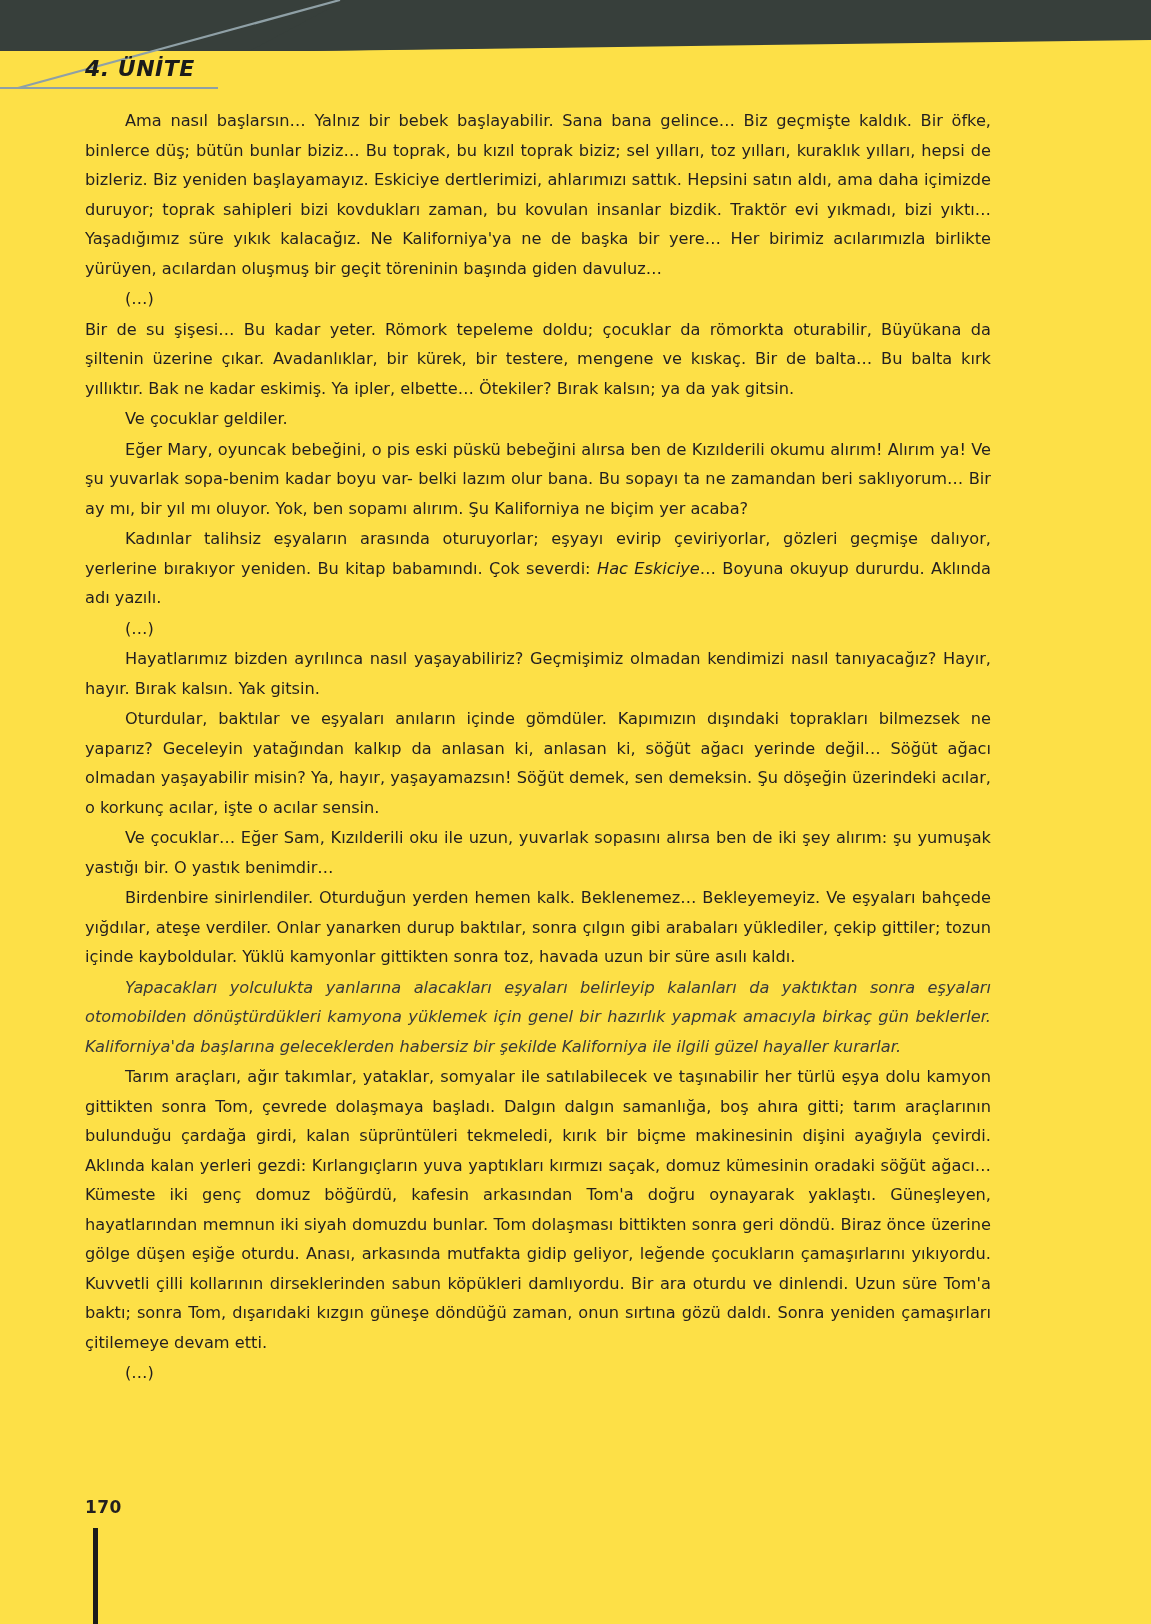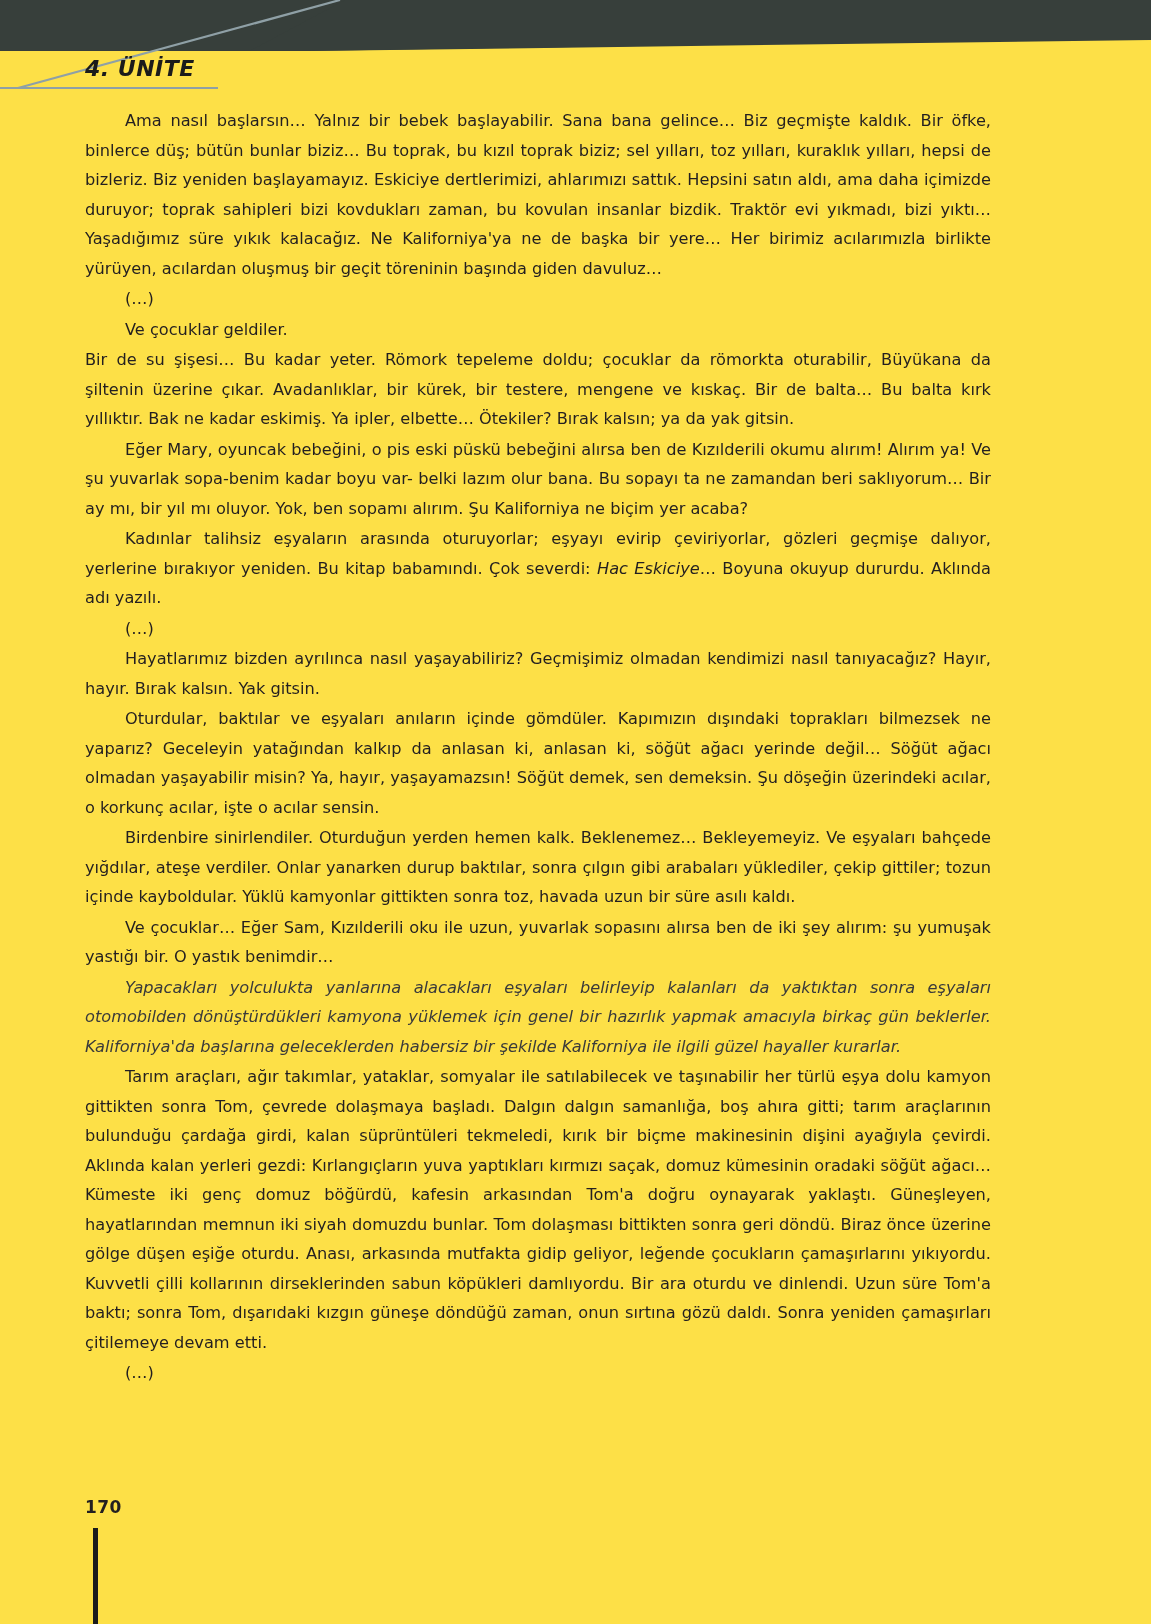--- a/index.html
+++ b/index.html
@@ -126,37 +126,37 @@
   </div>
 
   <div class="unit-title">4. ÜNİTE</div>
 
   <div class="content">
 
     <p class="tx">Ama nasıl başlarsın… Yalnız bir bebek başlayabilir. Sana bana gelince… Biz geçmişte kaldık. Bir öfke, binlerce düş; bütün bunlar biziz… Bu toprak, bu kızıl toprak biziz; sel yılları, toz yılları, kuraklık yılları, hepsi de bizleriz. Biz yeniden başlayamayız. Eskiciye dertlerimizi, ahlarımızı sattık. Hepsini satın aldı, ama daha içimizde duruyor; toprak sahipleri bizi kovdukları zaman, bu kovulan insanlar bizdik. Traktör evi yıkmadı, bizi yıktı… Yaşadığımız süre yıkık kalacağız. Ne Kaliforniya'ya ne de başka bir yere… Her birimiz acılarımızla birlikte yürüyen, acılardan oluşmuş bir geçit töreninin başında giden davuluz…</p>
 
     <p class="ellip">(…)</p>
 
+    <p class="tx noind">Bir de su şişesi… Bu kadar yeter. Römork tepeleme doldu; çocuklar da römorkta oturabilir, Büyükana da şiltenin üzerine çıkar. Avadanlıklar, bir kürek, bir testere, mengene ve kıskaç. Bir de balta… Bu balta kırk yıllıktır. Bak ne kadar eskimiş. Ya ipler, elbette… Ötekiler? Bırak kalsın; ya da yak gitsin.</p>
+
     <p class="tx last-left">Ve çocuklar geldiler.</p>
-
-    <p class="tx noind">Bir de su şişesi… Bu kadar yeter. Römork tepeleme doldu; çocuklar da römorkta oturabilir, Büyükana da şiltenin üzerine çıkar. Avadanlıklar, bir kürek, bir testere, mengene ve kıskaç. Bir de balta… Bu balta kırk yıllıktır. Bak ne kadar eskimiş. Ya ipler, elbette… Ötekiler? Bırak kalsın; ya da yak gitsin.</p>
 
     <p class="tx">Eğer Mary, oyuncak bebeğini, o pis eski püskü bebeğini alırsa ben de Kızılderili okumu alırım! Alırım ya! Ve şu yuvarlak sopa-benim kadar boyu var- belki lazım olur bana. Bu sopayı ta ne zamandan beri saklıyorum… Bir ay mı, bir yıl mı oluyor. Yok, ben sopamı alırım. Şu Kaliforniya ne biçim yer acaba?</p>
 
     <p class="tx"><span>Kadınlar talihsiz eşyaların arasında oturuyorlar; eşyayı evirip çeviriyorlar, gözleri geçmişe dalıyor, yerlerine bırakıyor yeniden. Bu kitap babamındı. Çok severdi: </span><span class="ital">Hac Eskiciye</span><span>… Boyuna okuyup dururdu. Aklında adı yazılı.</span></p>
 
     <p class="ellip">(…)</p>
 
     <p class="tx">Hayatlarımız bizden ayrılınca nasıl yaşayabiliriz? Geçmişimiz olmadan kendimizi nasıl tanıyacağız? Hayır, hayır. Bırak kalsın. Yak gitsin.</p>
 
     <p class="tx">Oturdular, baktılar ve eşyaları anıların içinde gömdüler. Kapımızın dışındaki toprakları bilmezsek ne yaparız? Geceleyin yatağından kalkıp da anlasan ki, anlasan ki, söğüt ağacı yerinde değil… Söğüt ağacı olmadan yaşayabilir misin? Ya, hayır, yaşayamazsın! Söğüt demek, sen demeksin. Şu döşeğin üzerindeki acılar, o korkunç acılar, işte o acılar sensin.</p>
 
+    <p class="tx">Ve çocuklar… Eğer Sam, Kızılderili oku ile uzun, yuvarlak sopasını alırsa ben de iki şey alırım: şu yumuşak yastığı bir. O yastık benimdir…</p>
+
     <p class="tx">Birdenbire sinirlendiler. Oturduğun yerden hemen kalk. Beklenemez… Bekleyemeyiz. Ve eşyaları bahçede yığdılar, ateşe verdiler. Onlar yanarken durup baktılar, sonra çılgın gibi arabaları yüklediler, çekip gittiler; tozun içinde kayboldular. Yüklü kamyonlar gittikten sonra toz, havada uzun bir süre asılı kaldı.</p>
-
-    <p class="tx">Ve çocuklar… Eğer Sam, Kızılderili oku ile uzun, yuvarlak sopasını alırsa ben de iki şey alırım: şu yumuşak yastığı bir. O yastık benimdir…</p>
 
     <p class="tx ital">Yapacakları yolculukta yanlarına alacakları eşyaları belirleyip kalanları da yaktıktan sonra eşyaları otomobilden dönüştürdükleri kamyona yüklemek için genel bir hazırlık yapmak amacıyla birkaç gün beklerler. Kaliforniya'da başlarına geleceklerden habersiz bir şekilde Kaliforniya ile ilgili güzel hayaller kurarlar.</p>
 
 
     <p class="tx">Tarım araçları, ağır takımlar, yataklar, somyalar ile satılabilecek ve taşınabilir her türlü eşya dolu kamyon gittikten sonra Tom, çevrede dolaşmaya başladı. Dalgın dalgın samanlığa, boş ahıra gitti; tarım araçlarının bulunduğu çardağa girdi, kalan süprüntüleri tekmeledi, kırık bir biçme makinesinin dişini ayağıyla çevirdi. Aklında kalan yerleri gezdi: Kırlangıçların yuva yaptıkları kırmızı saçak, domuz kümesinin oradaki söğüt ağacı… Kümeste iki genç domuz böğürdü, kafesin arkasından Tom'a doğru oynayarak yaklaştı. Güneşleyen, hayatlarından memnun iki siyah domuzdu bunlar. Tom dolaşması bittikten sonra geri döndü. Biraz önce üzerine gölge düşen eşiğe oturdu. Anası, arkasında mutfakta gidip geliyor, leğende çocukların çamaşırlarını yıkıyordu. Kuvvetli çilli kollarının dirseklerinden sabun köpükleri damlıyordu. Bir ara oturdu ve dinlendi. Uzun süre Tom'a baktı; sonra Tom, dışarıdaki kızgın güneşe döndüğü zaman, onun sırtına gözü daldı. Sonra yeniden çamaşırları çitilemeye devam etti.</p>
 
     <p class="ellip">(…)</p>
 
   </div>
 

